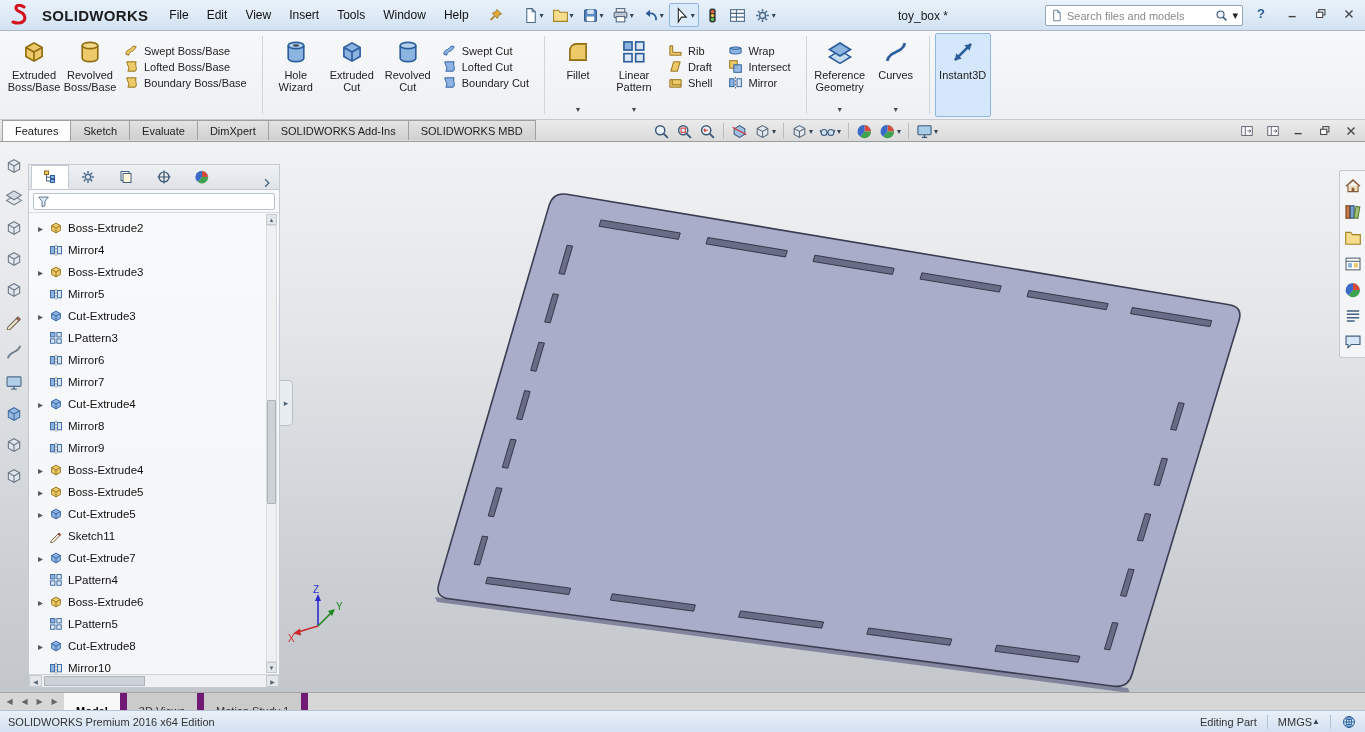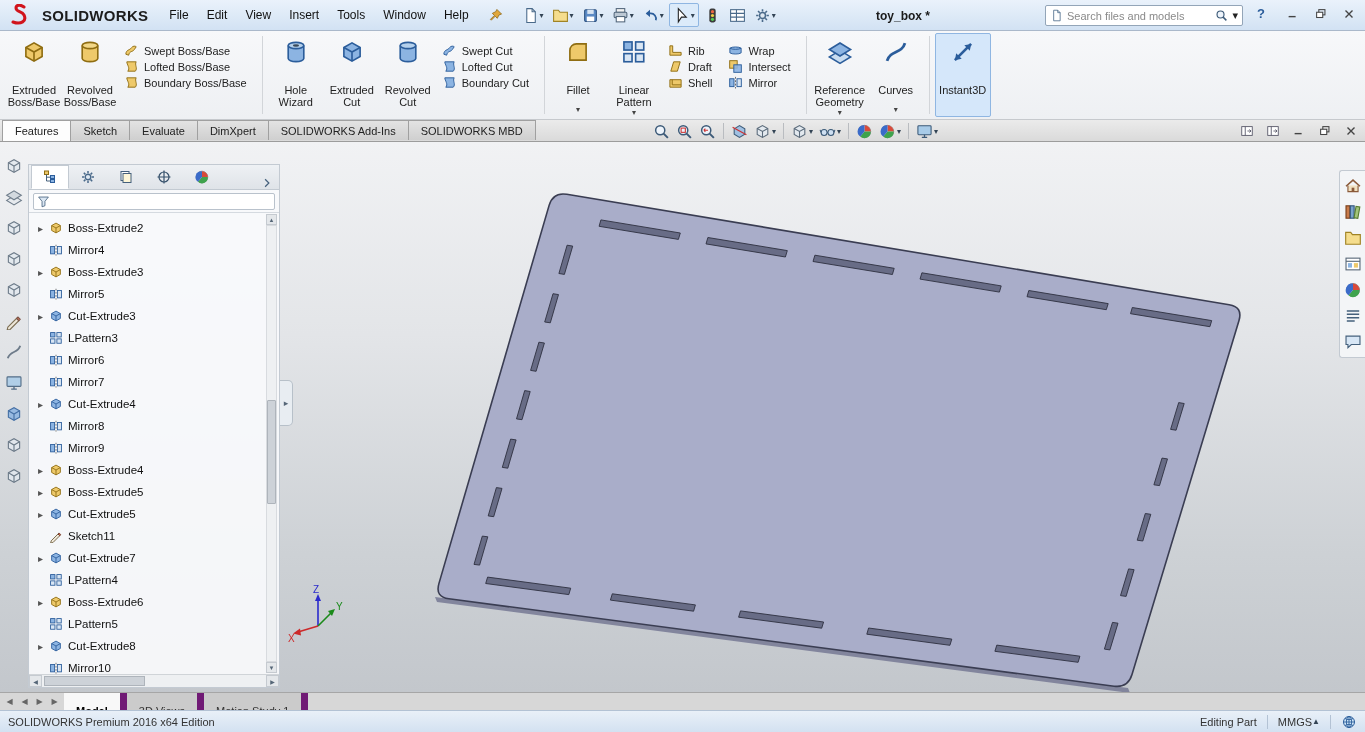--- a/index.html
+++ b/index.html
@@ -12,31 +12,31 @@
   .titlebar{position:absolute;top:0;left:0;right:0;height:31px;background:linear-gradient(#eaf2fb,#d2e2f3);border-bottom:1px solid #aab8ca;display:flex;align-items:center;}
   .logo{display:flex;align-items:center;gap:12px;padding:0 12px 0 8px;}
   .logo-text{font-weight:bold;font-size:15px;letter-spacing:.3px;color:#1c1c1c;}
   .menubar{display:flex;height:31px;}
   .menu{padding:0 9px;font-size:12px;color:#111;display:flex;align-items:center;cursor:default;}
   .pin-btn{margin:0 10px;display:flex;align-items:center;}
   .quickbar{display:flex;align-items:center;gap:2px;margin-left:6px;}
   .qbtn{height:24px;padding:0 3px;display:flex;align-items:center;gap:1px;border-radius:2px;}
   .qbtn .dd,.hu-btn .dd{font-size:8px;color:#345;}
   .qsel{border:1px solid #8fb6e2;background:#dcebfa;}
-  .doc-title{position:absolute;left:876px;top:0;height:31px;display:flex;align-items:center;font-size:12px;color:#1a1a1a;font-weight:bold;}
+  .doc-title{position:absolute;left:898px;top:0;height:31px;display:flex;align-items:center;font-size:12px;color:#1a1a1a;}
   .searchbox{position:absolute;right:122px;top:5px;width:198px;height:21px;background:#fff;border:1px solid #93a5b8;border-radius:2px;display:flex;align-items:center;padding:0 4px;gap:4px;}
   .searchbox .ph{flex:1;color:#8a8a8a;font-size:11px;white-space:nowrap;overflow:hidden;}
   .help-btn{position:absolute;right:94px;top:6px;width:20px;height:18px;text-align:center;font-weight:bold;color:#2b5d9b;font-size:13px;}
   .winbtns{position:absolute;right:4px;top:4px;display:flex;gap:4px;}
   .winbtn{width:24px;height:20px;display:flex;align-items:center;justify-content:center;}
 
   
   .ribbon{position:absolute;top:31px;left:0;right:0;height:89px;background:linear-gradient(#f7f8fa,#eef0f3);border-bottom:1px solid #c6c9cd;display:flex;align-items:stretch;padding:2px 0 2px 6px;}
   .rb-large{width:56px;display:flex;flex-direction:column;align-items:center;text-align:center;padding-top:5px;border:1px solid transparent;border-radius:2px;}
-  .rb-large .rb-label{margin-top:19px;line-height:12px;font-size:11px;color:#222;}
+  .rb-large .rb-label{margin-top:4px;line-height:12px;font-size:11px;color:#222;}
   .rb-large .dd{margin-top:auto;margin-bottom:2px;font-size:8px;color:#444;}
   .rb-large.selected{background:#d5e7fa;border-color:#8fb6e2;}
   .rb-stack{display:flex;flex-direction:column;gap:1px;padding:10px 10px 0 6px;}
   .rb-srow{display:flex;align-items:center;gap:5px;font-size:11px;color:#222;white-space:nowrap;}
   .rb-sep{width:1px;background:#d2d5d9;margin:3px 5px;}
 
   
   .tabrow{position:absolute;top:120px;left:0;right:0;height:22px;background:linear-gradient(#ebebeb,#dadada);border-bottom:1px solid #9c9c9c;display:flex;align-items:flex-end;padding-left:2px;}
   .ctab{height:20px;display:flex;align-items:center;padding:0 12px;font-size:11px;background:linear-gradient(#e3e3e3,#cfcfcf);border:1px solid #a0a0a0;border-bottom:none;margin-right:-1px;color:#222;white-space:nowrap;}
   .ctab.active{background:#fdfdfd;height:21px;}

